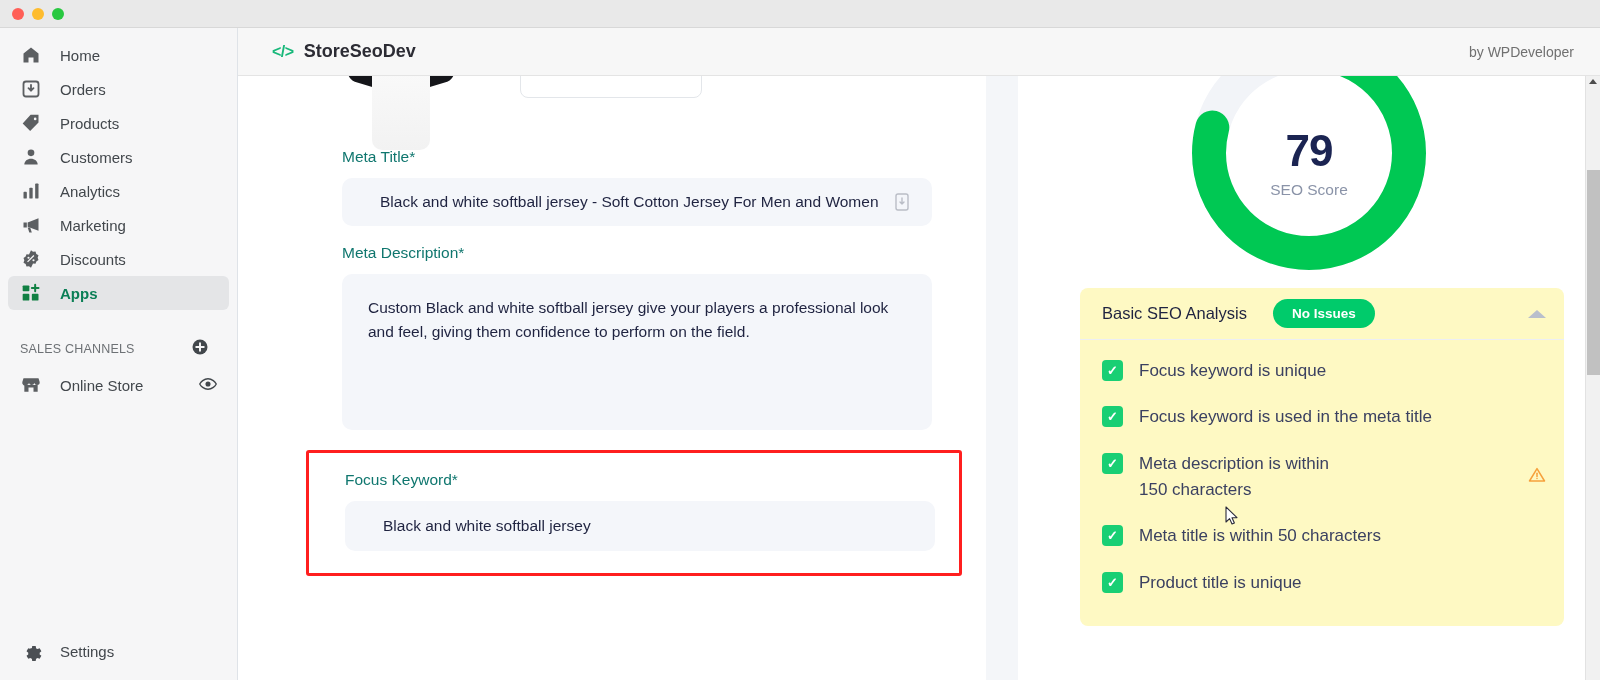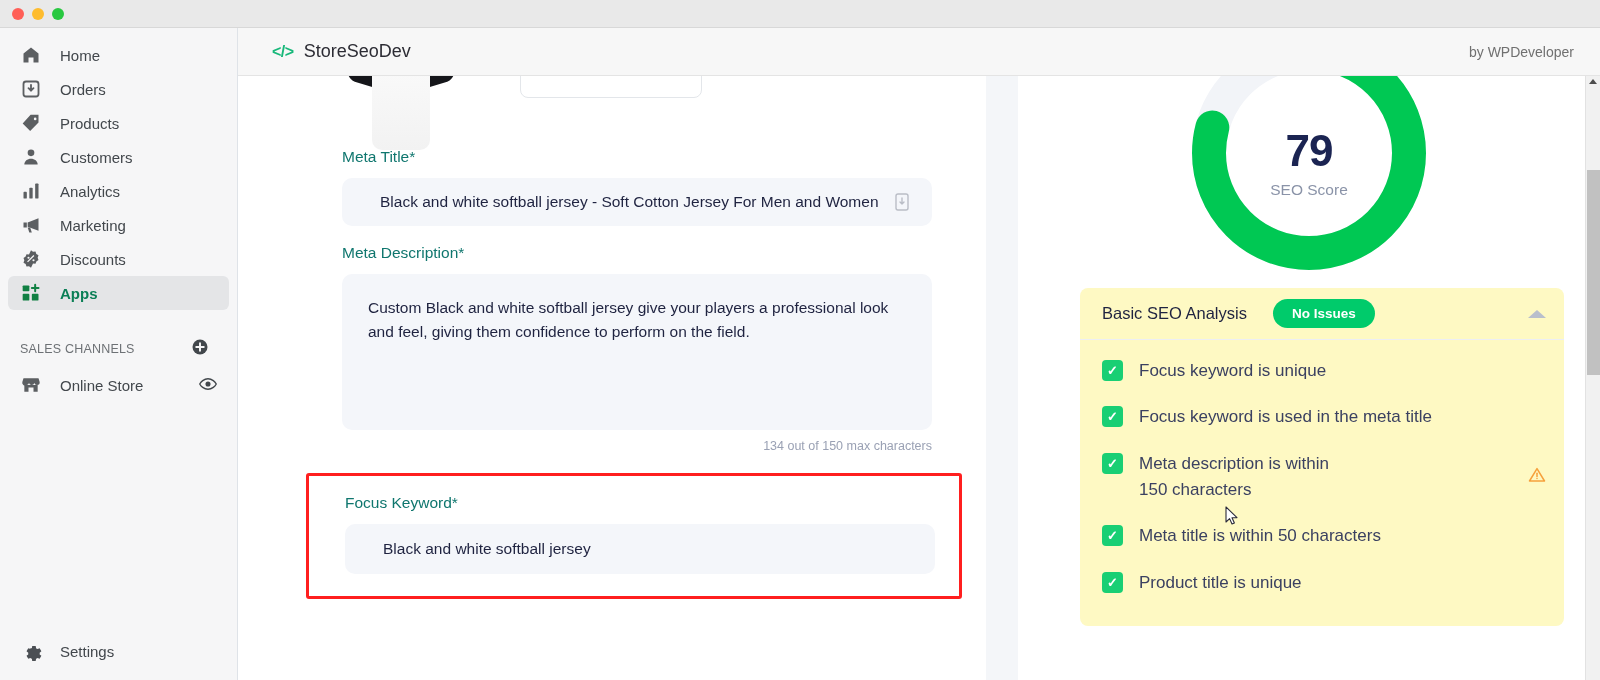--- a/index.html
+++ b/index.html
@@ -60,21 +60,21 @@
 
   
   .content { flex: 1 1 auto; display: flex; flex-direction: column; min-width: 0; position: relative; }
   .apphead {
     height: 48px; flex: 0 0 48px;
     background: #f7f7f7;
     border-bottom: 1px solid #e4e4e4;
     display: flex; align-items: center; padding: 0 26px 0 34px;
   }
   .apphead .brandmark { color: #18b87a; font-size: 16px; font-weight: 700; margin-right: 10px; letter-spacing: -0.5px;}
-  .apphead .brandname { color: #2c2c34; font-size: 18px; }
+  .apphead .brandname { color: #2c2c34; font-size: 18px; font-weight: bold; }
   .apphead .by { margin-left: auto; color: #707070; font-size: 14px; }
 
   .panes { flex: 1 1 auto; display: flex; min-height: 0; background: #ffffff; position: relative; }
 
   
   .leftpane {
     width: 748px; flex: 0 0 748px;
     background: #ffffff;
     position: relative;
     overflow: hidden;
@@ -373,21 +373,20 @@
                   </svg>
               </span>
             </div>
           </div>
 
           <div class="field" style="margin-top:18px;">
             <div class="flabel">Meta Description*</div>
             <div class="ftextarea">
               <span>Custom Black and white softball jersey give your players a professional look and feel, giving them confidence to perform on the field.</span>
             </div>
-            <div class="counter">134 out of 150 max characters</div>
           </div>
 
           <div class="fk-wrap" style="border-color: rgb(255, 31, 31);">
             <div class="field">
               <div class="flabel">Focus Keyword*</div>
               <div class="finput">
                 <span class="val">Black and white softball jersey</span>
               </div>
             </div>
           </div>

